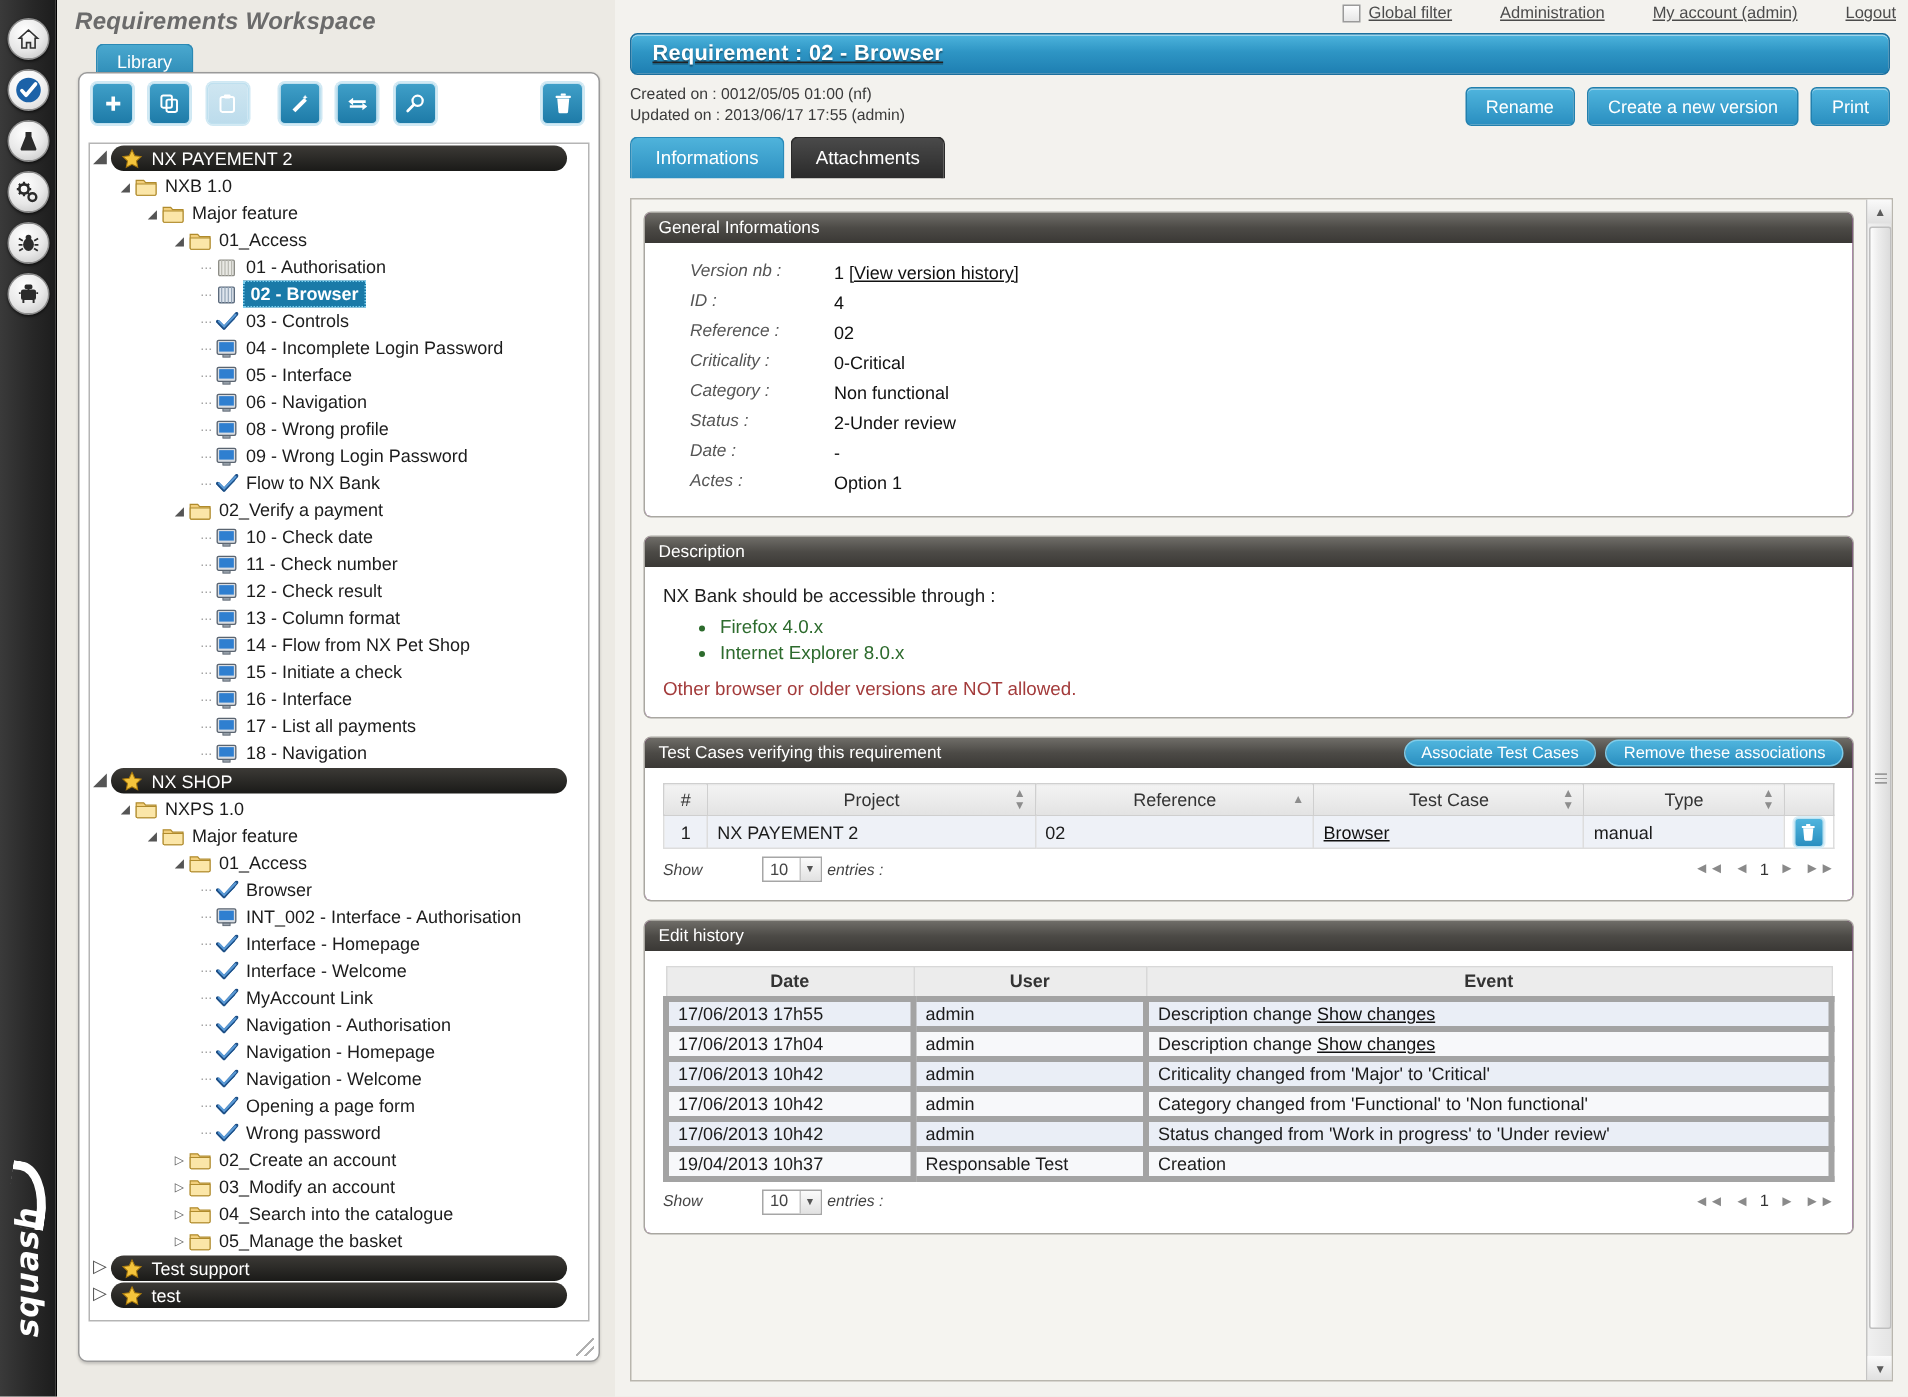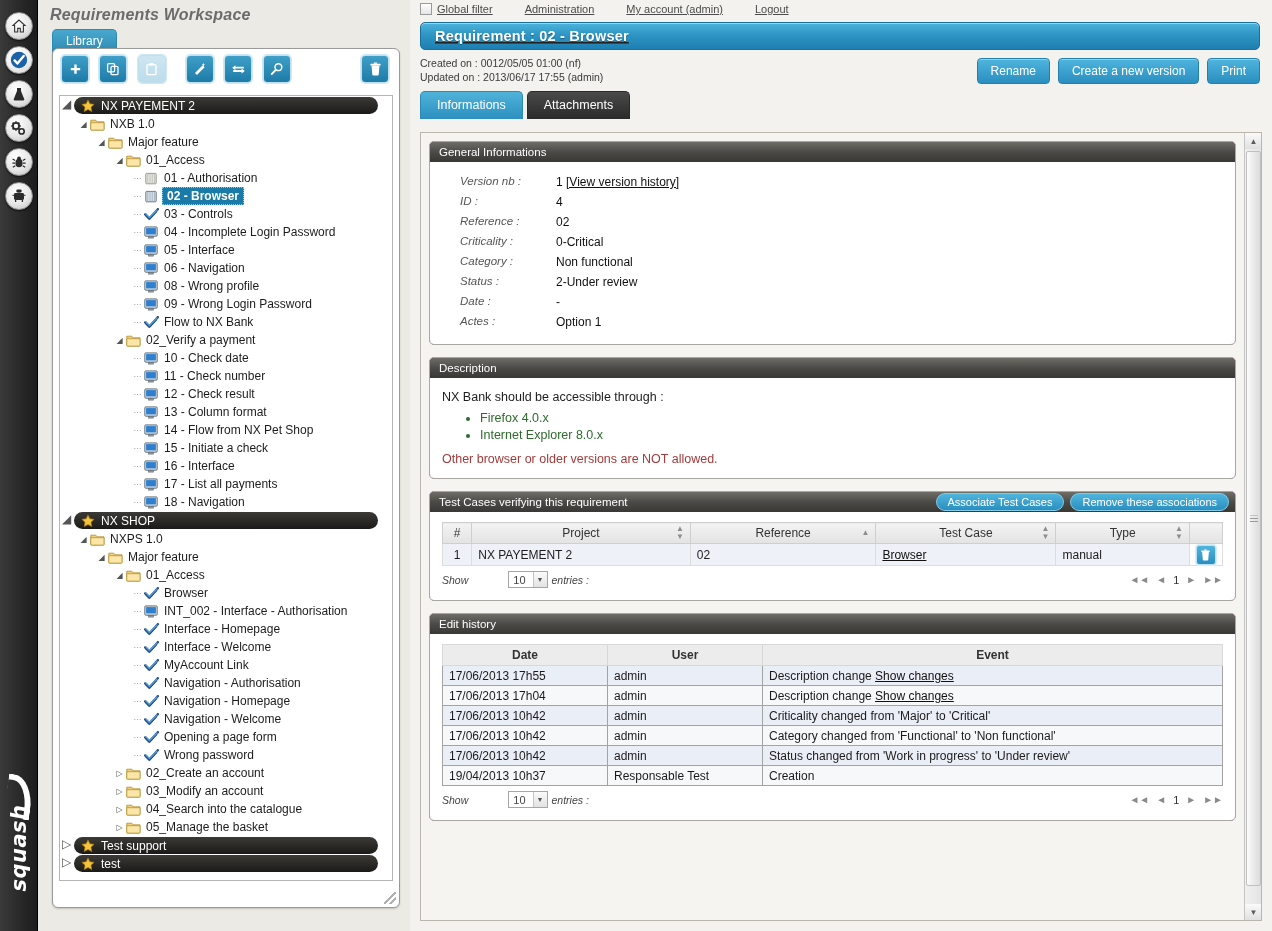--- a/index.html
+++ b/index.html
@@ -68,21 +68,21 @@
     background: #eceae4;
   }
   #ws-title {
     margin: 0; padding: 6px 0 4px 12px;
     font-style: italic; font-weight: bold;
     font-size: 16px;
     color: #6b6b6b;
     letter-spacing: .2px;
   }
   #lib-tabstrip {
-    margin-left: 14px;
+    margin-left: 26px;
     height: 22px;
     position: relative;
   }
   #lib-tab {
     display: inline-block;
     background: linear-gradient(to bottom,#4aa8cf 0%,#2b89b4 100%);
     color: #fff;
     font-size: 12px;
     padding: 4px 13px 5px 13px;
     border-radius: 5px 5px 0 0;
@@ -177,21 +177,21 @@
   .row-wrap { position: relative; }
 
   
   #main {
     position: absolute; left: 410px; top: 0;
     width: 862px; height: 931px;
     background: #f3f2ee;
   }
   #topbar {
     height: 18px;
-    display: flex; align-items: center; 
+    display: flex; align-items: center; justify-content: flex-end;
     gap: 0px;
     padding-right: 8px;
     font-size: 11px;
     background: #f3f2ee;
   }
   #topbar a {
     color: #4b4b4b;
     text-decoration: underline;
     margin-left: 32px;
     cursor: pointer;
@@ -393,21 +393,21 @@
 
   
   table.ht { width: 100%; border-collapse: collapse; font-size: 12px; }
   table.ht thead th {
     background: #ececec;
     border: 1px solid #d8d8d8;
     font-weight: bold; color: #333;
     height: 21px;
   }
   table.ht tbody td {
-    border: 1px solid #a3a3a3;
+    border: 4px solid #a3a3a3;
     height: 20px; padding: 0 6px;
     color: #1b1b1b;
   }
   table.ht tbody tr:nth-child(odd) td { background: #eaeef6; }
   table.ht tbody tr:nth-child(even) td { background: #f7f8fa; }
 
   
   #vscroll {
     position: absolute; right: 0; top: 0; bottom: 0;
     width: 17px;

